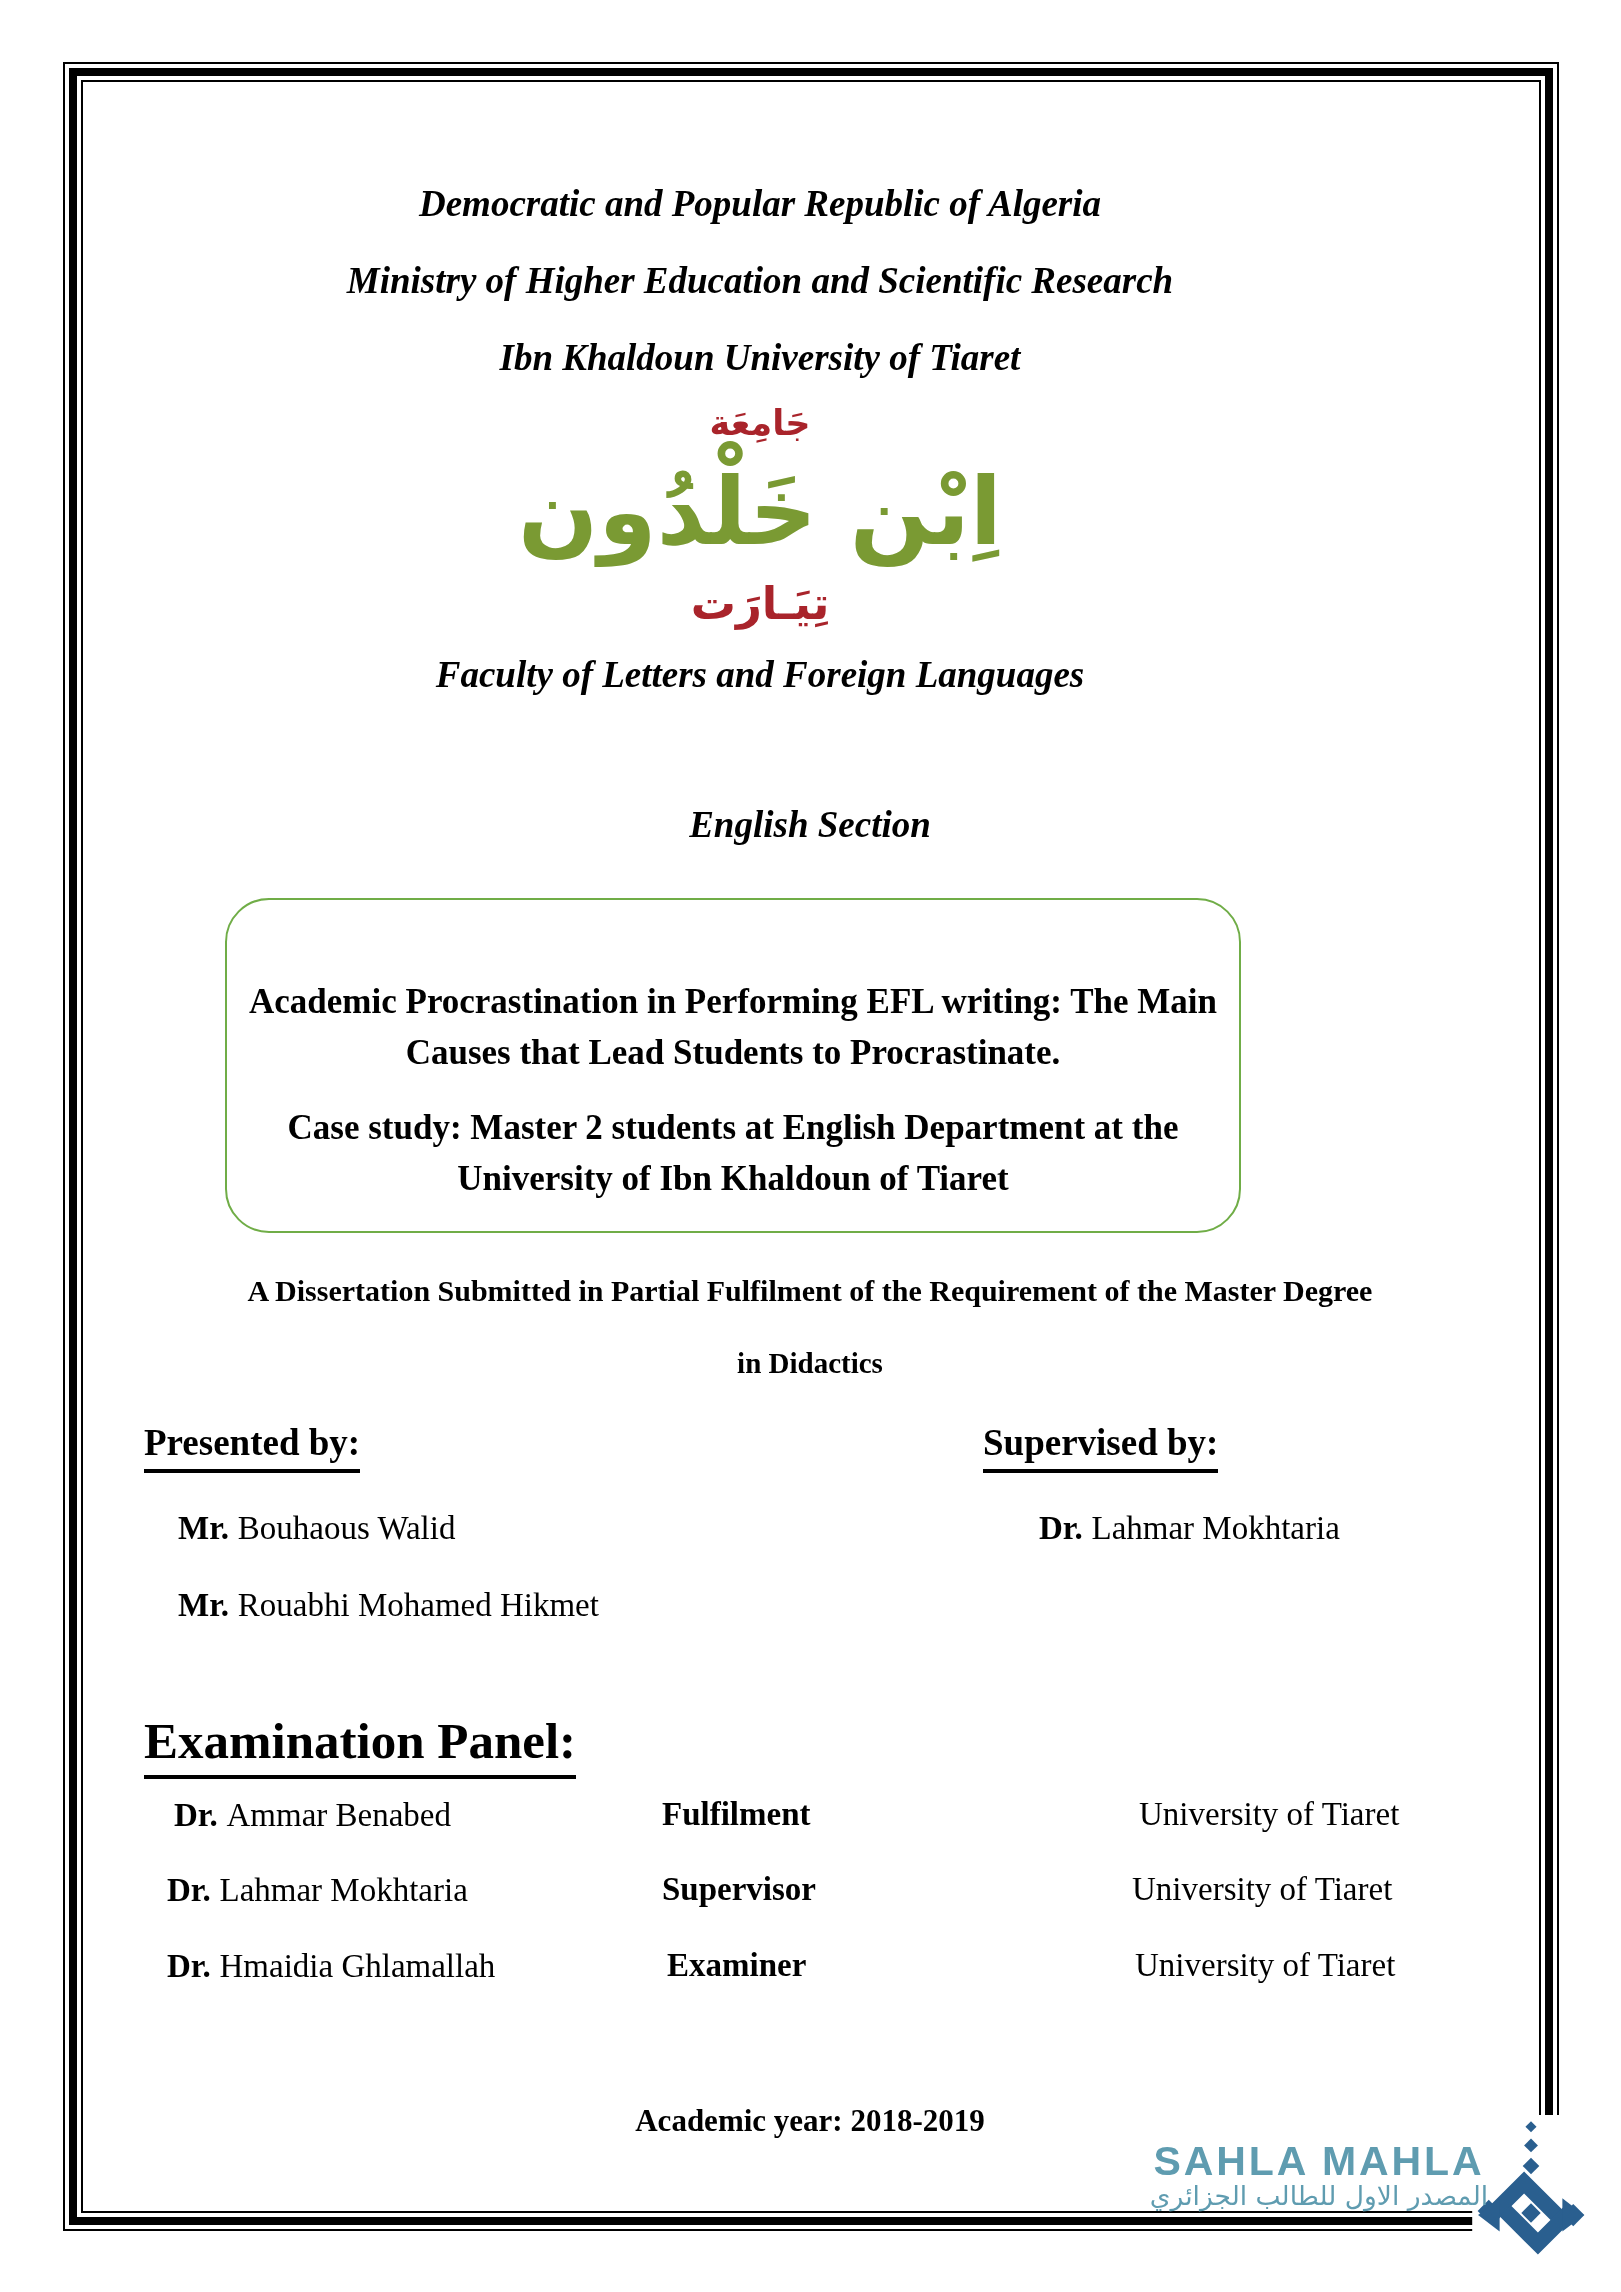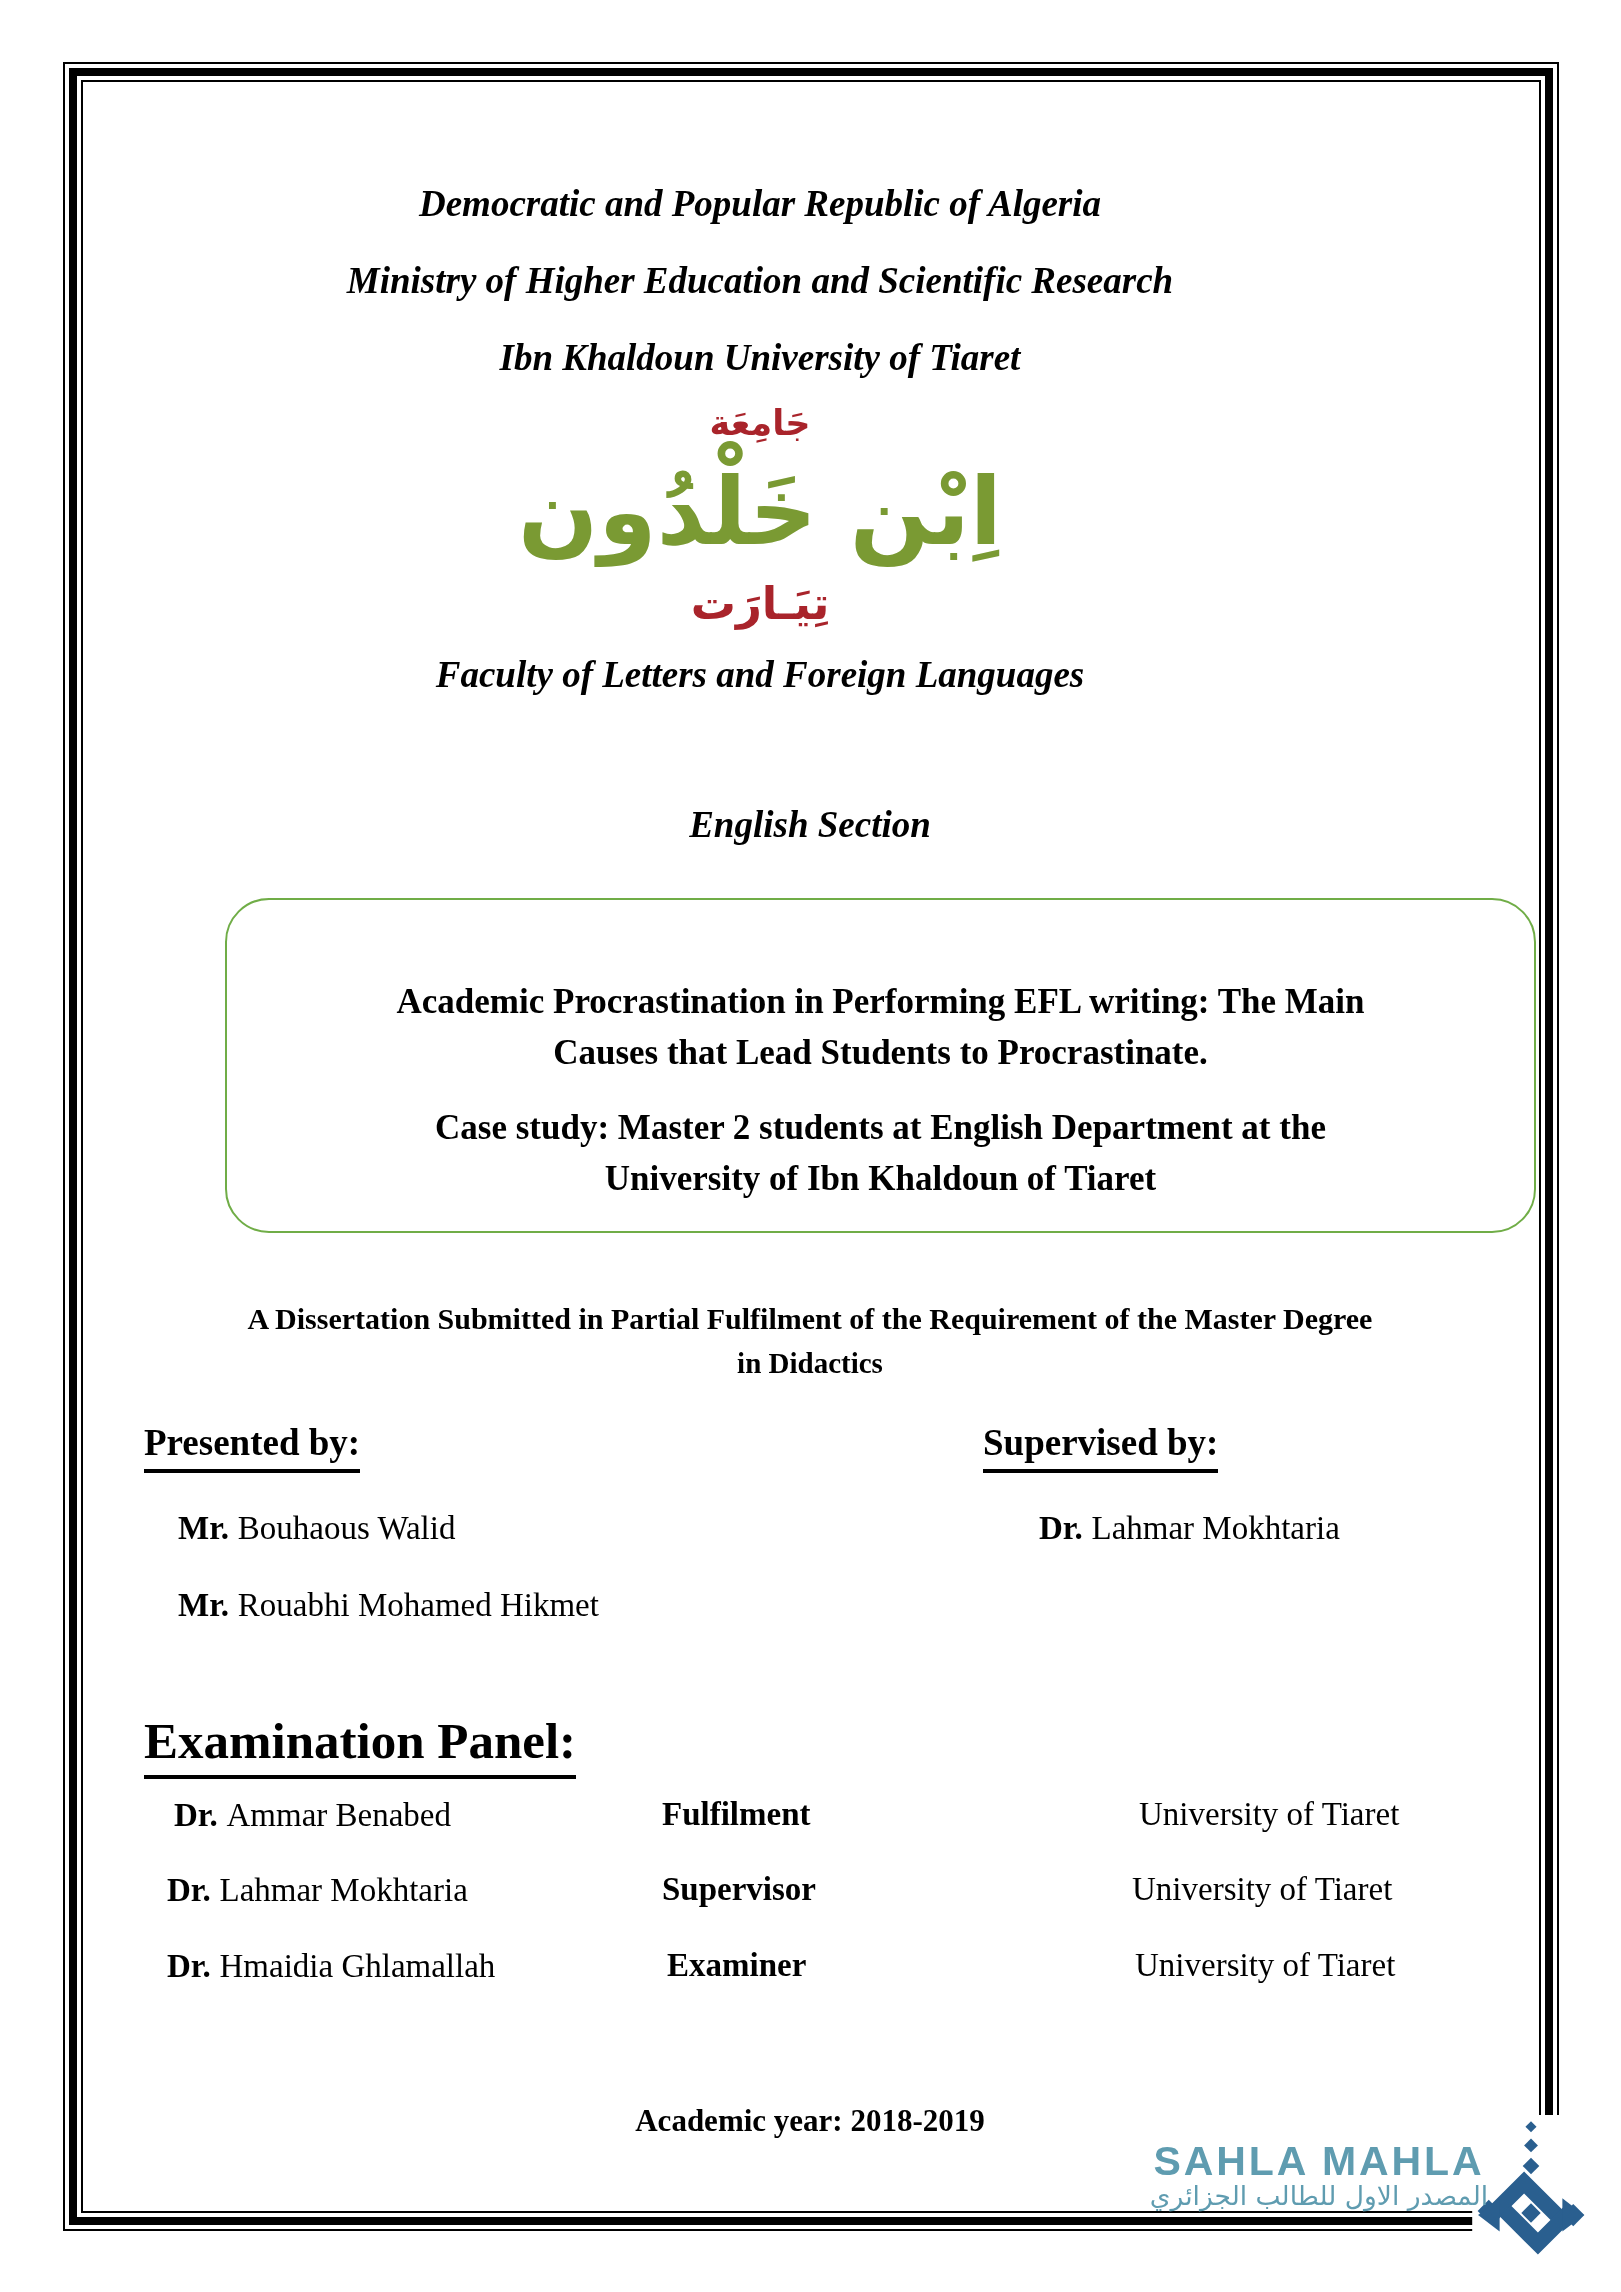--- a/index.html
+++ b/index.html
@@ -28,28 +28,28 @@
   .h-line{font-weight:bold;font-size:37px;line-height:77px;font-style:italic;}
 
   
   .uni-logo{top:394px;line-height:1;}
   .logo-top{font-family:"DejaVu Sans",sans-serif;font-weight:bold;font-size:35px;color:#a9242b;line-height:59px;}
   .logo-mid{font-family:"DejaVu Sans",sans-serif;font-weight:bold;font-size:94px;color:#7a9a33;line-height:118px;}
   .logo-bot{font-family:"DejaVu Sans",sans-serif;font-weight:bold;font-size:45px;color:#a9242b;line-height:65px;}
 
   
   .title-box{
-    left:225px;top:898px;width:1311px;height:335px;
+    left:225px;top:898px;width:1016px;height:335px;
     border:2.9px solid #70ad47;border-radius:44px;box-sizing:border-box;
     text-align:center;padding-top:76px;
   }
   .tb-line{font-weight:bold;font-size:35px;line-height:51px;}
   .tb-gap{height:23.5px;}
 
-  .subm-line1{top:1274px;font-weight:bold;font-size:30px;margin-top:28px;}
+  .subm-line1{top:1274px;font-weight:bold;font-size:30px;}
   .subm-line2{top:1347px;font-weight:bold;font-size:29px;}
 
   .sec-head{
     font-weight:bold;font-size:37px;line-height:1.1;
     border-bottom:4.9px solid #000;padding-bottom:4.9px;display:inline-block;
   }
   .name-line{font-size:33px;line-height:1.2;}
   .pfx{font-weight:bold;margin-right:8.8px;}
   .role{font-weight:bold;font-size:33px;}
   .affil{font-size:33px;}

